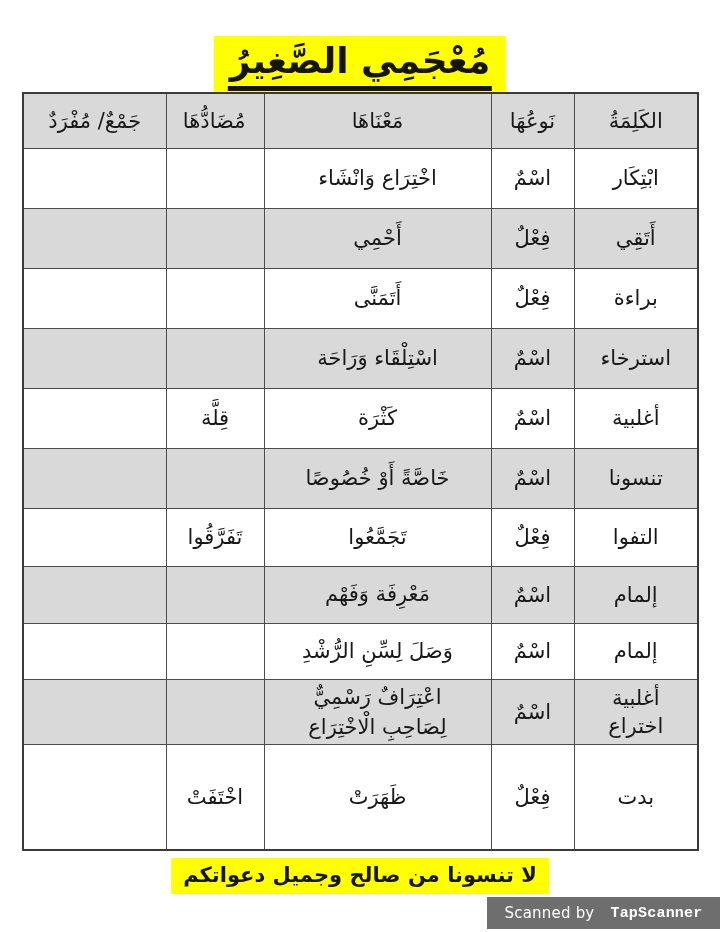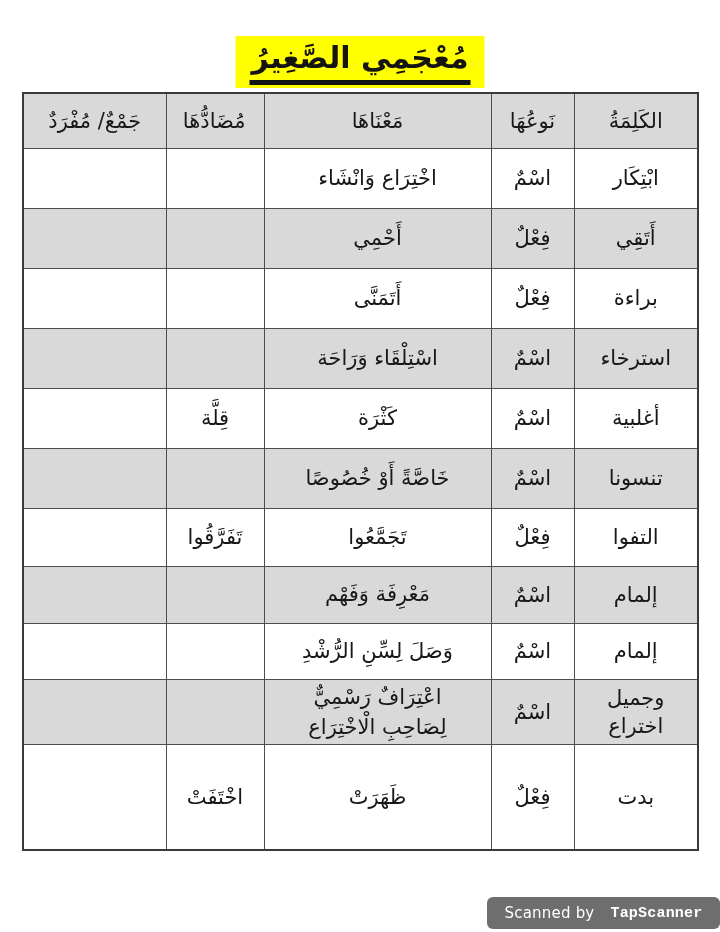--- a/index.html
+++ b/index.html
@@ -13,21 +13,21 @@
 
   
   .title-wrap{
     position:absolute;top:36px;left:50%;transform:translateX(-50%);
     background:#ffff00;
     padding:4px 14px 3px 14px;
   }
   .title-text{
     display:inline-block;
     direction:rtl;
-    font-size:30px;font-weight:bold;color:#161410;
+    font-size:36px;font-weight:bold;color:#161410;
     border-bottom:5px solid #141414;
     padding:0 2px 5px 2px;
     letter-spacing:0.5px;
   }
 
   
   table.vocab{
     position:absolute;left:22px;top:92px;width:675px;
     border-collapse:collapse;direction:rtl;table-layout:fixed;
     background:#ffffff;
@@ -68,21 +68,20 @@
 
   
   .scan-badge{
     position:absolute;right:0;bottom:3px;
     width:233px;height:32px;
     background:#6e6e6e;
     color:#ffffff;
     display:flex;align-items:center;justify-content:center;
     font-size:15px;
     letter-spacing:0.2px;
-    border-radius:6px;
   }
   .scan-badge b{margin-left:16px;font-family:Liberation Mono, monospace;}
 </style>
 </head>
 <body>
 
 <div class="page">
 
   <div class="title-wrap">
     <span class="title-text">مُعْجَمِي الصَّغِيرُ</span>
@@ -171,36 +170,37 @@
 
     <tr class="h56">
       <td class="word-col">إلمام</td>
       <td class="type-col">اسْمٌ</td>
       <td class="meaning-col">وَصَلَ لِسِّنِ الرُّشْدِ</td>
       <td></td>
       <td></td>
     </tr>
 
     <tr class="shaded h62">
-      <td class="word-col"><span class="narrow-wrap">وجميل اختراع</span></td>
+      <td class="word-col"><span class="narrow-wrap">أغلبية اختراع</span></td>
       <td class="type-col">اسْمٌ</td>
       <td class="meaning-col">اعْتِرَافٌ رَسْمِيٌّ لِصَاحِبِ الْاخْتِرَاع</td>
       <td></td>
       <td></td>
     </tr>
 
     <tr class="h105">
       <td class="word-col">بدت</td>
       <td class="type-col">فِعْلٌ</td>
       <td class="meaning-col">ظَهَرَتْ</td>
       <td class="valign-top">اخْتَفَتْ</td>
       <td></td>
     </tr>
   </tbody>
     </table>
 
+  <div class="footer-note">لا تنسونا من صالح وجميل دعواتكم</div>
 
   <div class="scan-badge">
     <span>Scanned by</span>
     <b>TapScanner</b>
   </div>
 
 </div>
 
 </body></html>

